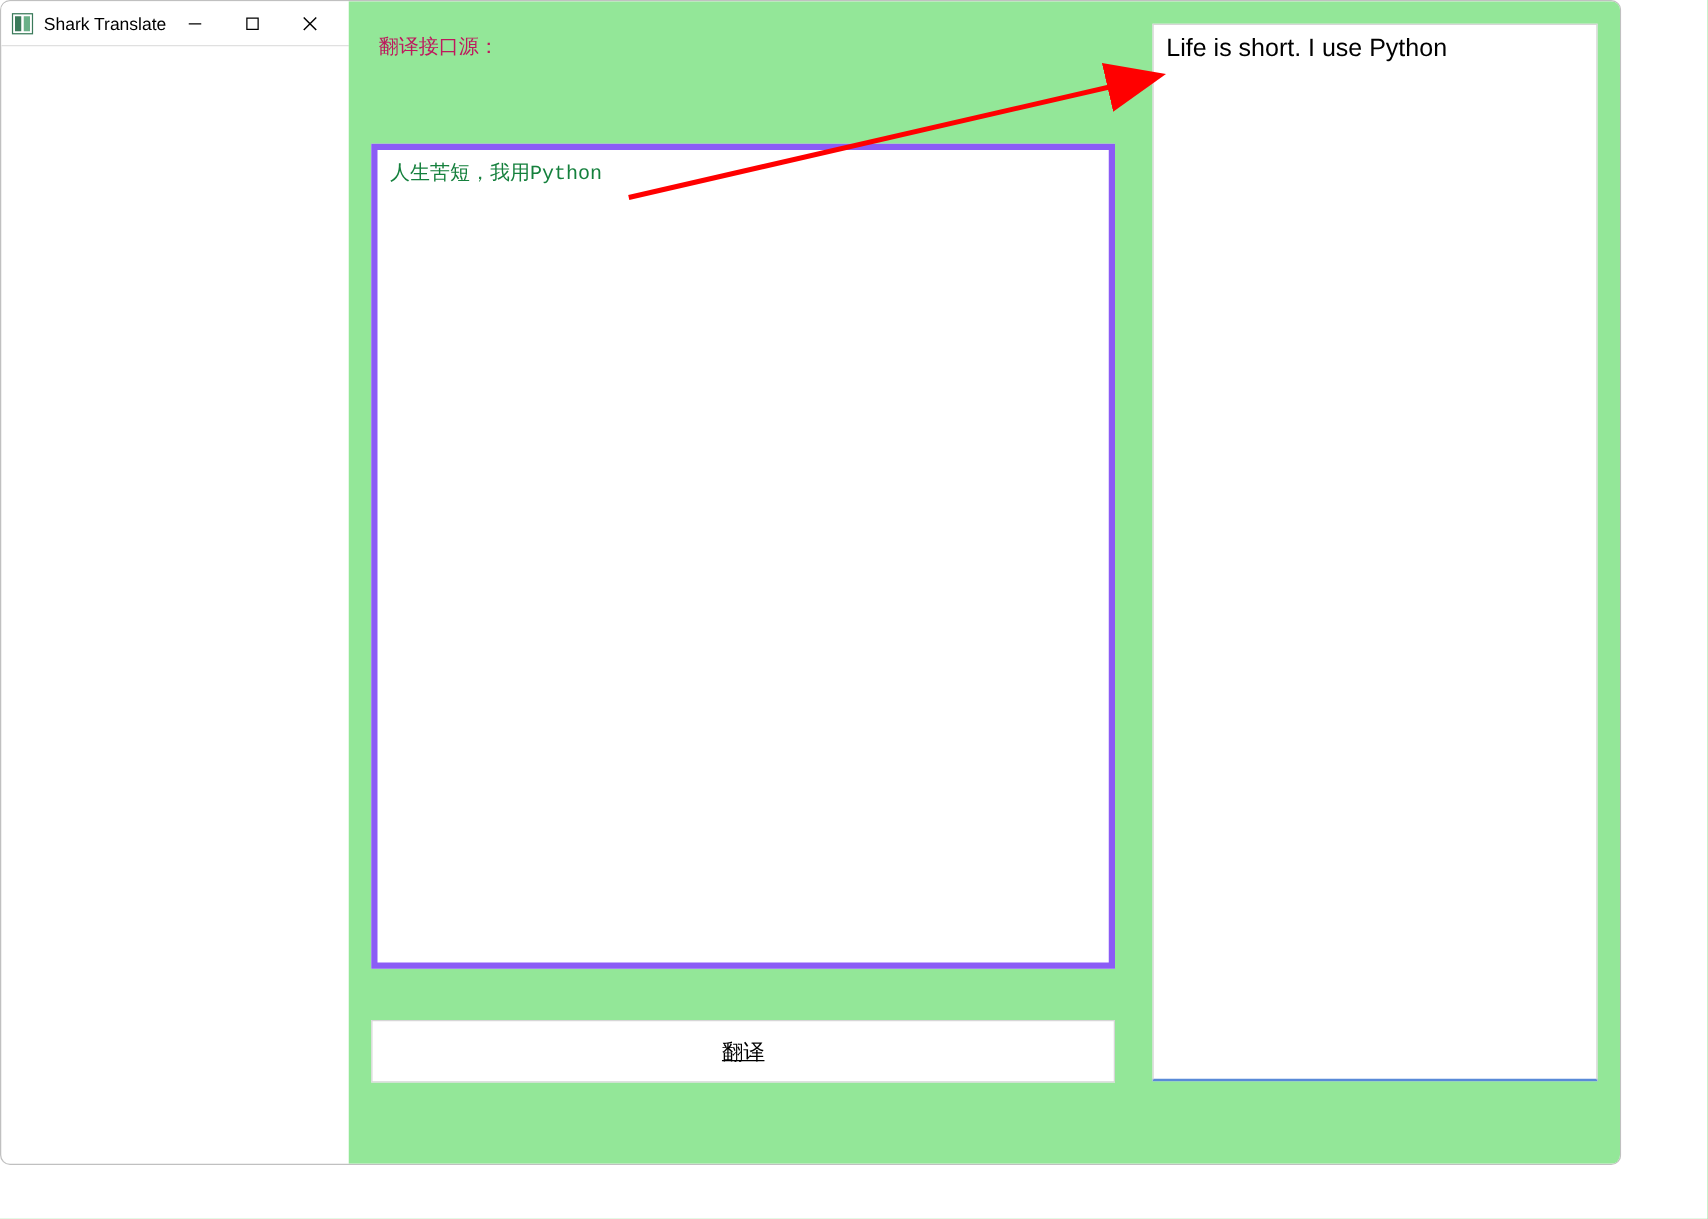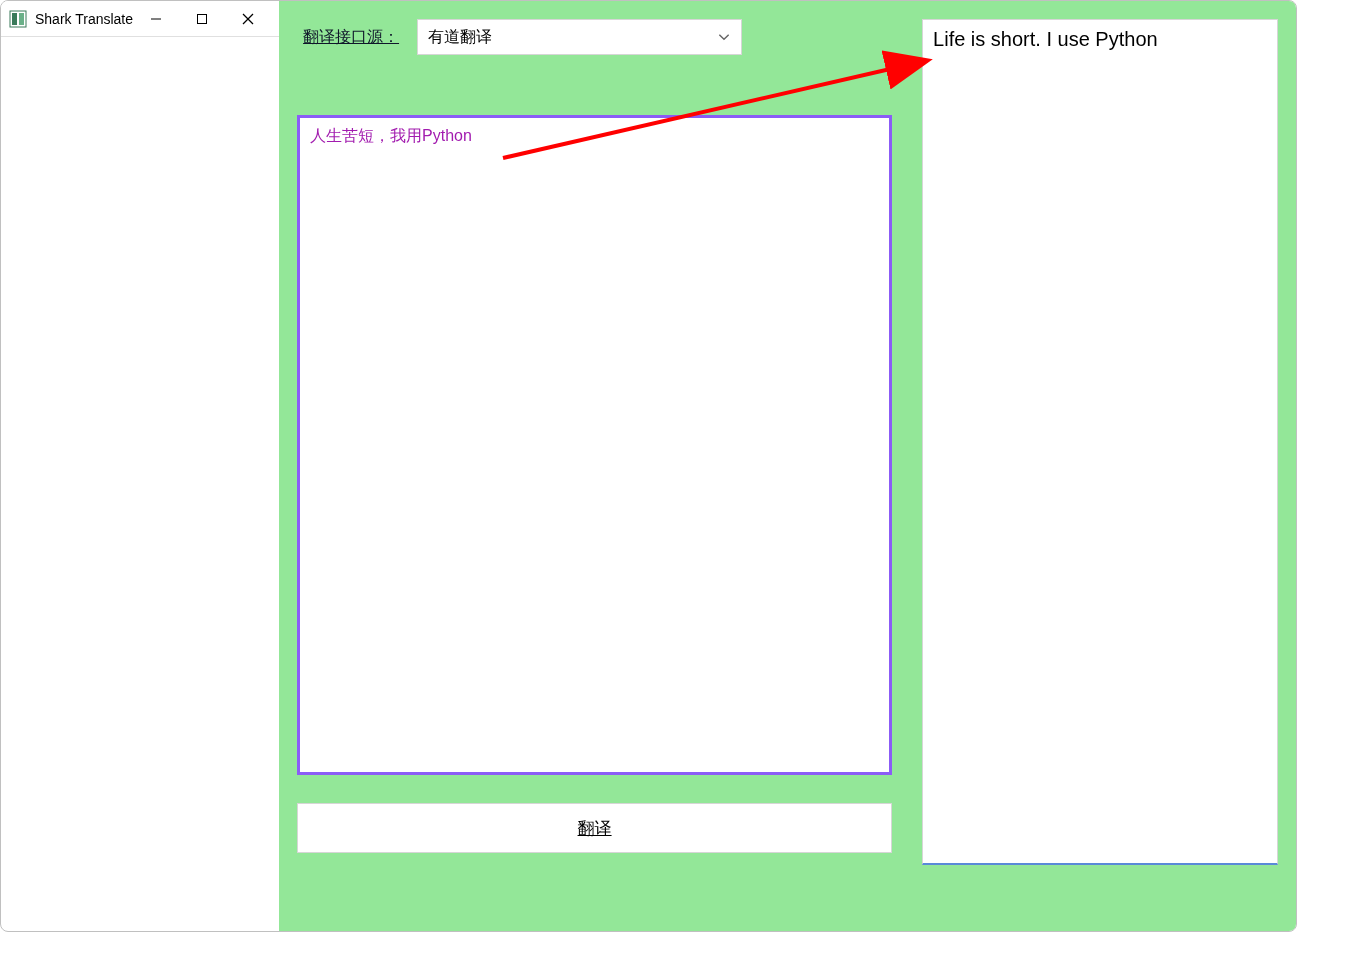--- a/index.html
+++ b/index.html
@@ -82,23 +82,22 @@
     }
     .source-row {
       display: flex;
       align-items: center;
       gap: 18px;
       height: 36px;
       margin-bottom: 48px;
     }
     .source-label {
       font-size: 16px;
-      color: #0f172a;
+      color: #be185d;
       padding-left: 6px;
-      text-decoration: underline;
     }
     .dropdown {
       width: 325px;
       height: 36px;
       background: #fff;
       border: 1px solid #d6d6d6;
       display: flex;
       align-items: center;
       padding: 0 10px;
       cursor: pointer;
@@ -112,39 +111,39 @@
       width: 14px;
       height: 14px;
       display: flex;
       align-items: center;
       justify-content: center;
     }
     .input-textarea {
       width: 100%;
       height: 660px;
       background: #fff;
-      border: 3px solid #8b5cf6;
+      border: 5px solid #8b5cf6;
       padding: 8px 10px;
       font-size: 16px;
-      font-family: Liberation Sans, sans-serif;
+      font-family: Liberation Mono, monospace;
       resize: none;
       outline: none;
-      color: #a21caf;
+      color: #15803d;
     }
     .translate-btn {
       width: 100%;
       height: 50px;
       background: #fff;
       border: 1px solid #d6d6d6;
       font-size: 17px;
       cursor: pointer;
       display: flex;
       align-items: center;
       justify-content: center;
-      margin-top: 16px;
+      margin-top: 29px;
       text-decoration: underline;
     }
     .output-textarea {
       width: 100%;
       height: 846px;
       background: #fff;
       border: 1px solid #d6d6d6;
       border-bottom: 2px solid #5a8ad8;
       padding: 8px 10px;
       font-size: 20px;
@@ -191,28 +190,20 @@
             <line x1="11" y1="1" x2="1" y2="11" stroke="#000" stroke-width="1.2"></line>
           </svg>
       </div>
     </div>
   </div>
 
   <div class="client-area">
     <div class="left-pane">
       <div class="source-row">
         <span class="source-label">翻译接口源：</span>
-        <div class="dropdown">
-          <span class="dropdown-value">有道翻译</span>
-          <span class="chevron">
-            <svg viewBox="0 0 12 12">
-                <polyline points="2,4 6,8 10,4" fill="none" stroke="#666" stroke-width="1.2"></polyline>
-              </svg>
-          </span>
-        </div>
       </div>
 
       <textarea class="input-textarea" style="">人生苦短，我用Python</textarea>
 
       <button class="translate-btn">
         <span>翻译</span>
       </button>
     </div>
 
     <div class="right-pane">

